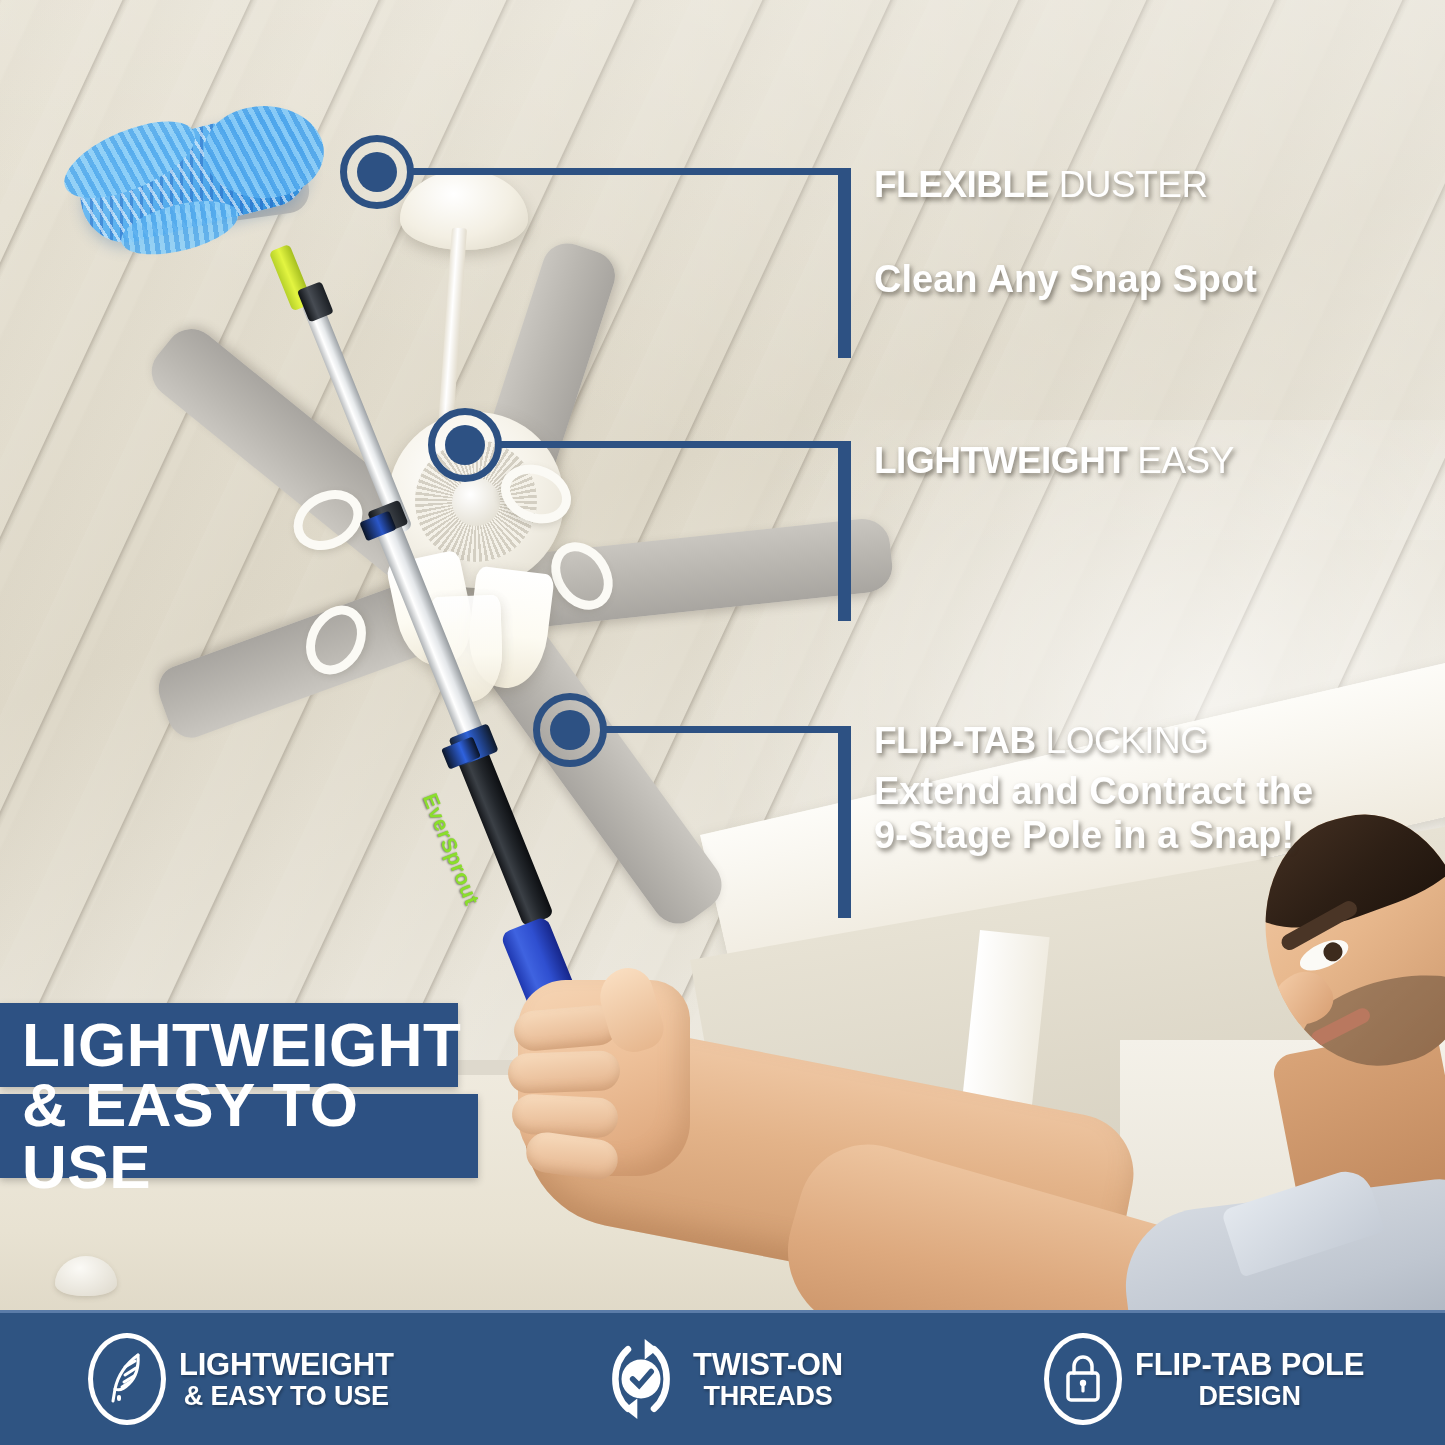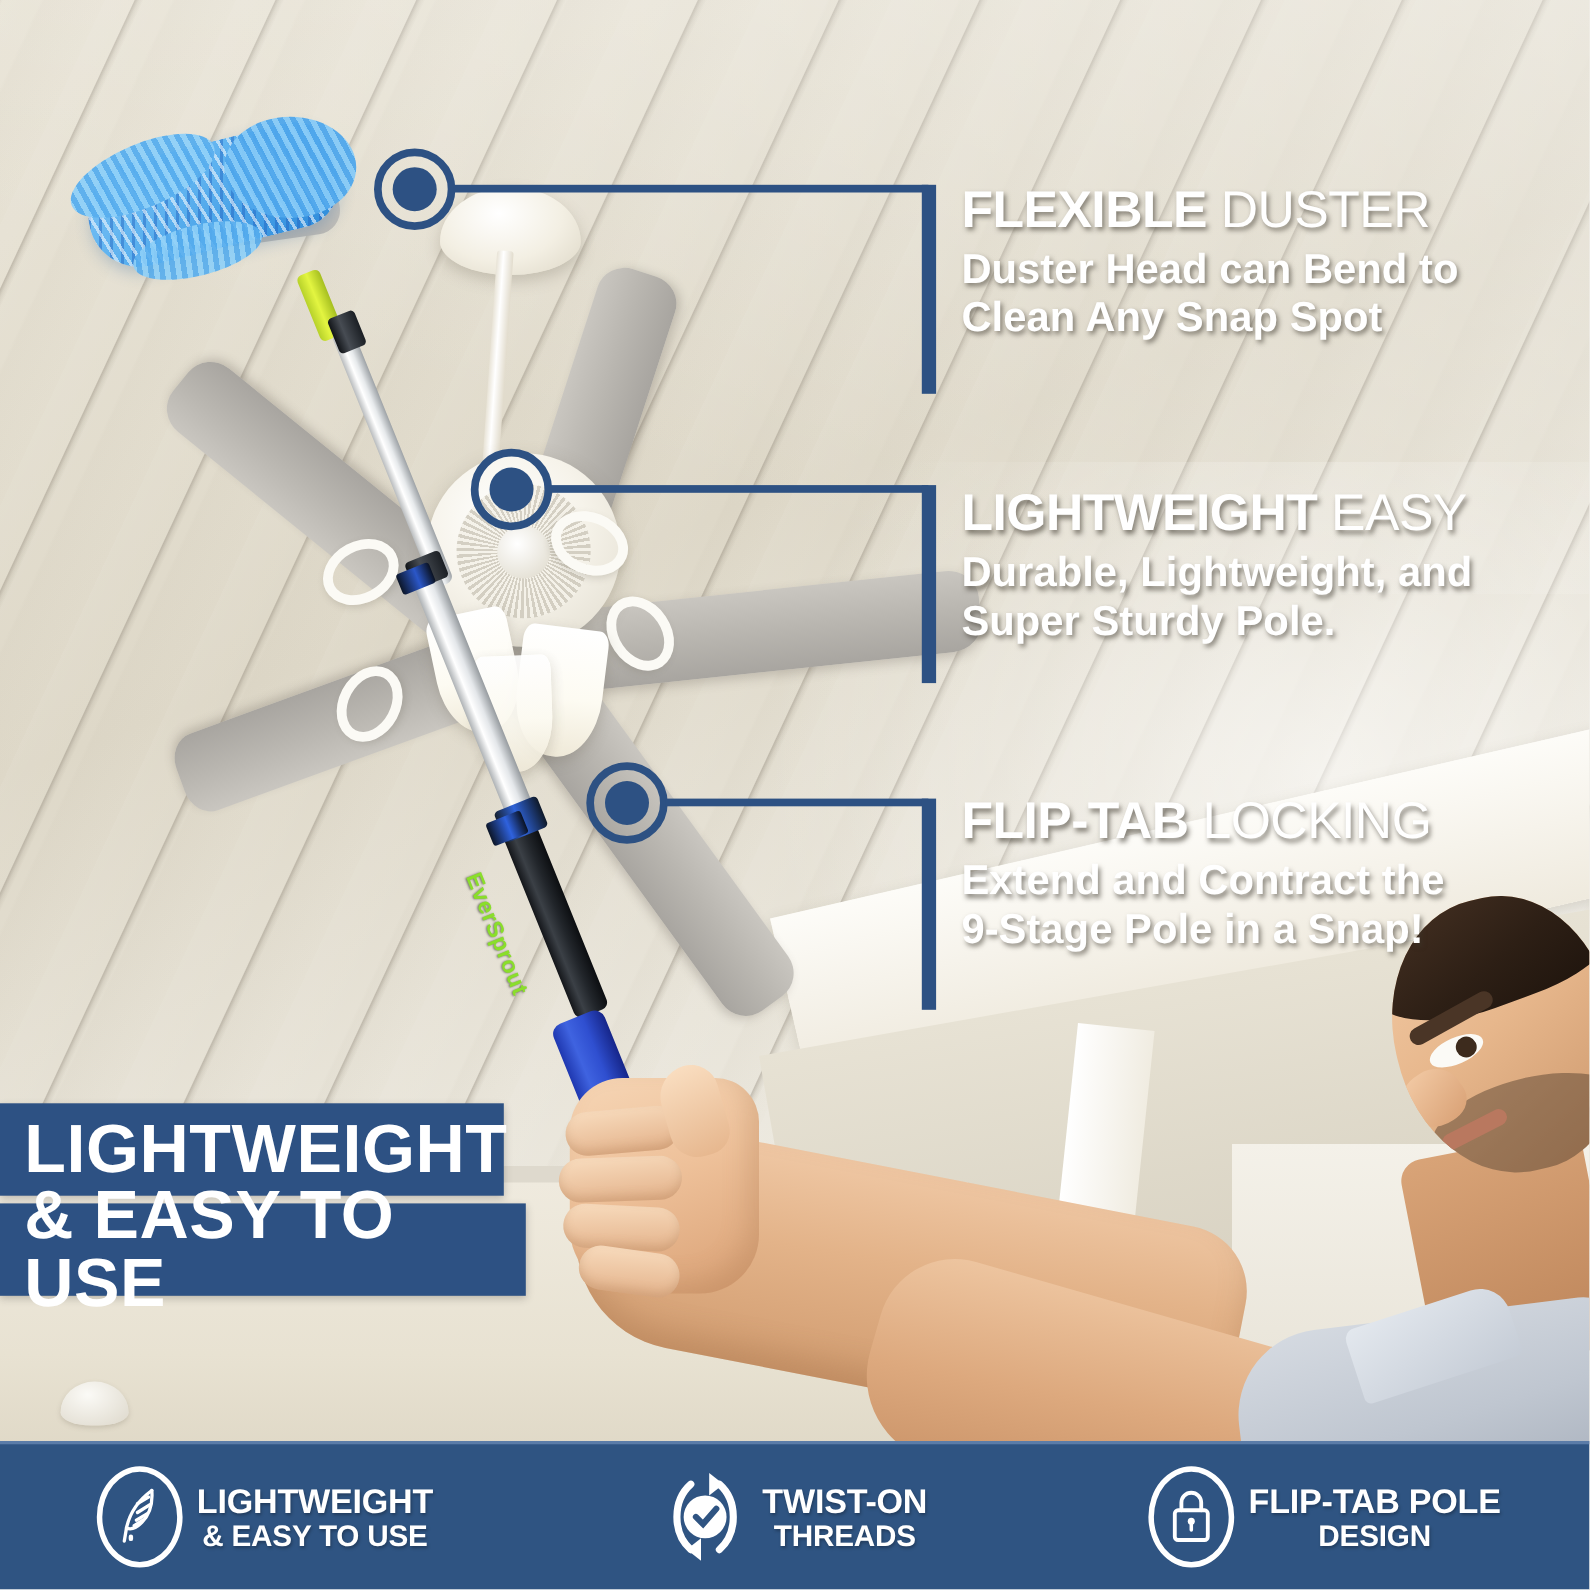--- a/index.html
+++ b/index.html
@@ -238,21 +238,21 @@
   .callout { position:absolute; }
   .marker { position:absolute; width:74px; height:74px; border-radius:50%;
     border:7px solid #2d5183; background:transparent; }
   .marker::after { content:""; position:absolute; left:50%; top:50%;
     width:40px; height:40px; margin:-20px 0 0 -20px; border-radius:50%;
     background:#2d5183; }
   .conn-h { position:absolute; height:7px; background:#2d5183; }
   .conn-v { position:absolute; width:13px; background:#2d5183; }
 
   .ctxt { position:absolute; width:560px; }
-  .ctxt h2 { color:#ffffff; font-size:47px; line-height:1.02; font-weight:700;
+  .ctxt h2 { color:#ffffff; font-size:37px; line-height:1.02; font-weight:700;
     letter-spacing:-0.5px; text-shadow:2px 3px 5px rgba(60,55,45,.60);
     white-space:nowrap; }
   .ctxt h2 .light { font-weight:400; }
   .ctxt p { color:#ffffff; font-size:38px; line-height:1.16; font-weight:600;
     margin-top:9px; text-shadow:2px 3px 5px rgba(60,55,45,.60); }
 
   
   .banner { position:absolute; background:#2d5183; color:#fff;
     font-weight:700; letter-spacing:.5px; display:flex; align-items:center;
     box-shadow:0 3px 7px rgba(40,40,40,.25); }
@@ -361,38 +361,34 @@
 
     <div class="callout">
       <div class="marker" style="left:340px; top:135px;"></div>
       <div class="conn-h" style="left:412px; top:168px; width:432px;"></div>
       <div class="conn-v" style="left:838px; top:168px; height:190px;"></div>
       <div class="ctxt" style="left:874px; top:166px;">
         <h2><span>FLEXIBLE</span>
           <span class="light">DUSTER</span>
         </h2>
         <p>
-          <span>Duster Head can Bend to</span><br>
+          <br>
           <span>Clean Any Snap Spot</span>
         </p>
       </div>
     </div>
 
     <div class="callout">
       <div class="marker" style="left:428px; top:408px;"></div>
       <div class="conn-h" style="left:500px; top:441px; width:344px;"></div>
       <div class="conn-v" style="left:838px; top:441px; height:180px;"></div>
       <div class="ctxt" style="left:874px; top:442px;">
         <h2><span>LIGHTWEIGHT</span>
           <span class="light">EASY</span>
         </h2>
-        <p>
-          <span>Durable, Lightweight, and</span><br>
-          <span>Super Sturdy Pole.</span>
-        </p>
       </div>
     </div>
 
     <div class="callout">
       <div class="marker" style="left:533px; top:693px;"></div>
       <div class="conn-h" style="left:605px; top:726px; width:239px;"></div>
       <div class="conn-v" style="left:838px; top:726px; height:192px;"></div>
       <div class="ctxt" style="left:874px; top:722px;">
         <h2><span>FLIP-TAB</span>
           <span class="light">LOCKING</span>

